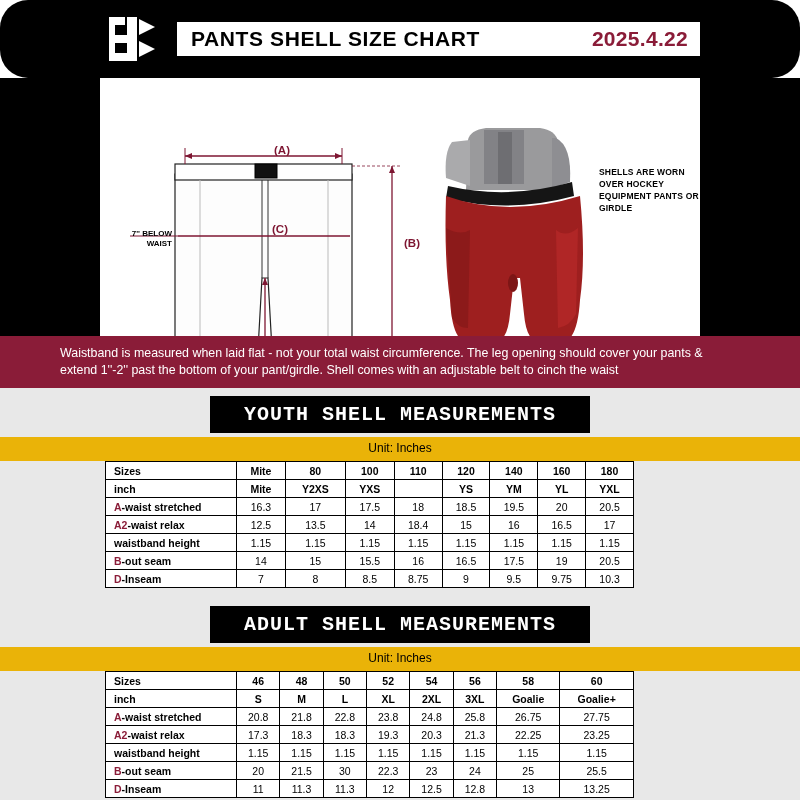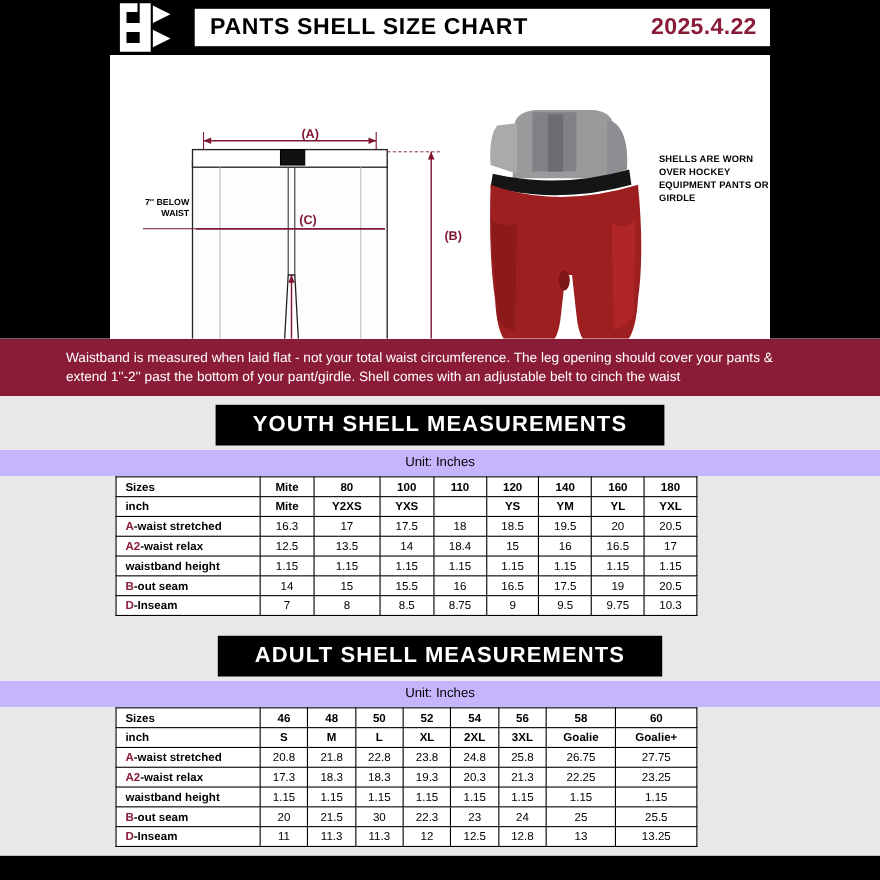--- a/index.html
+++ b/index.html
@@ -17,26 +17,27 @@
     position: relative;
     width: 800px;
     height: 800px;
     background: #ffffff;
     overflow: hidden;
   }
 
   
   .header {
     position: relative;
-    height: 50px;
+    height: 78px;
     background: #000000;
     display: flex;
     align-items: center;
     padding: 0 8px;
     box-sizing: border-box;
+    border-radius: 28px;
   }
   .logo-b {
     width: 60px;
     height: 52px;
     position: relative;
     flex: 0 0 auto;
     margin-left: 95px;
   }
   .logo-b svg { display:block; }
   .header-title {
@@ -92,21 +93,21 @@
     font-size: 8.5px;
     line-height: 12px;
     color: #000;
     font-weight: bold;
     letter-spacing: 0.2px;
   }
 
   .below-waist {
     position: absolute;
     left: 112px;
-    top: 129px;
+    top: 151px;
     width: 60px;
     font-size: 8px;
     line-height: 10px;
     font-weight: bold;
     color: #000;
     text-align: right;
   }
 
   .lbl {
     position: absolute;
@@ -137,26 +138,27 @@
     text-align: center;
   }
   .section-banner {
     display: inline-block;
     background: #000000;
     color: #ffffff;
     font-size: 20px;
     font-weight: bold;
     letter-spacing: 1px;
     padding: 7px 34px;
+    font-family: Liberation Mono, monospace;
   }
   .unit {
     text-align: center;
     font-size: 12px;
     color: #000;
-    background: #c4b5fd;
+    background: #eab308;
     padding: 4px 0 6px 0;
   }
 
   
   .table-holder {
     background: #e8e8e8;
     padding: 0 105px 0 105px;
     box-sizing: border-box;
   }
   table.size {

